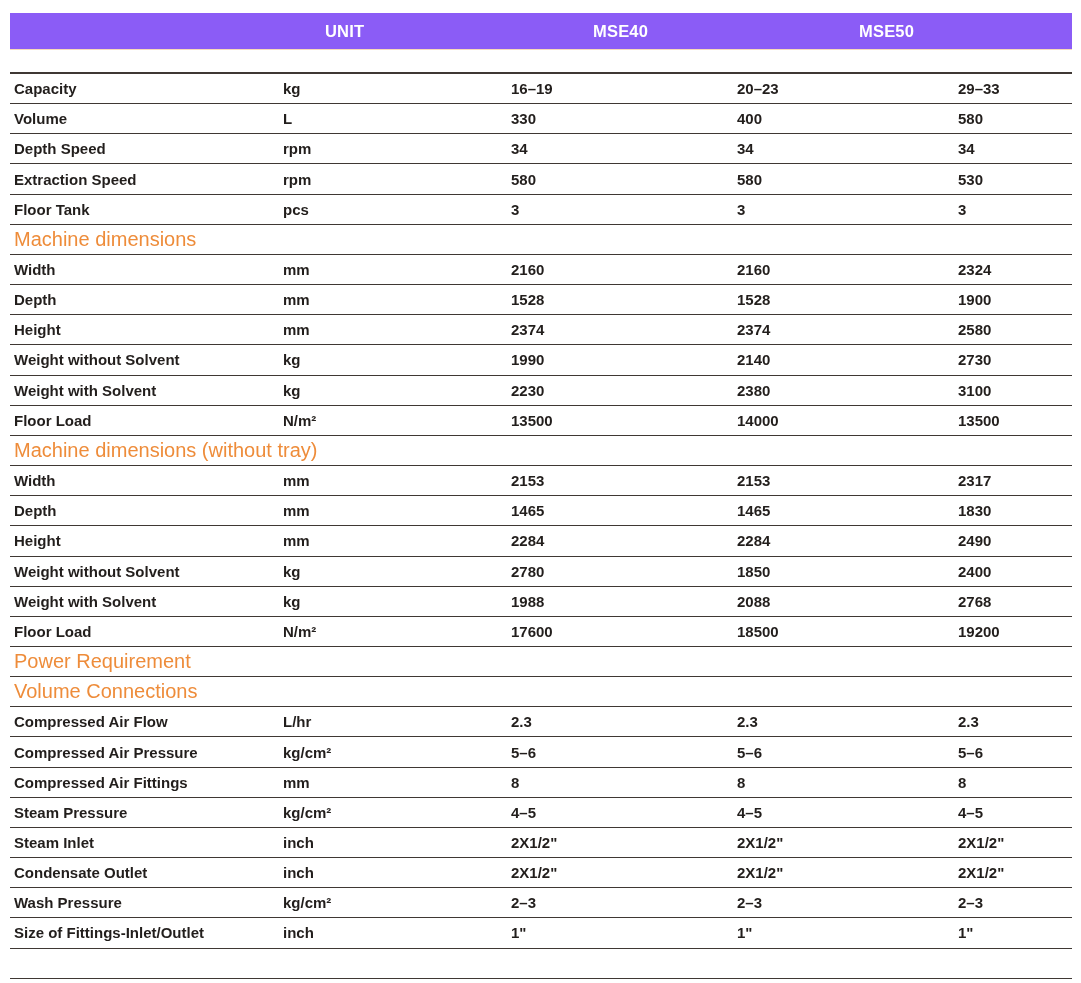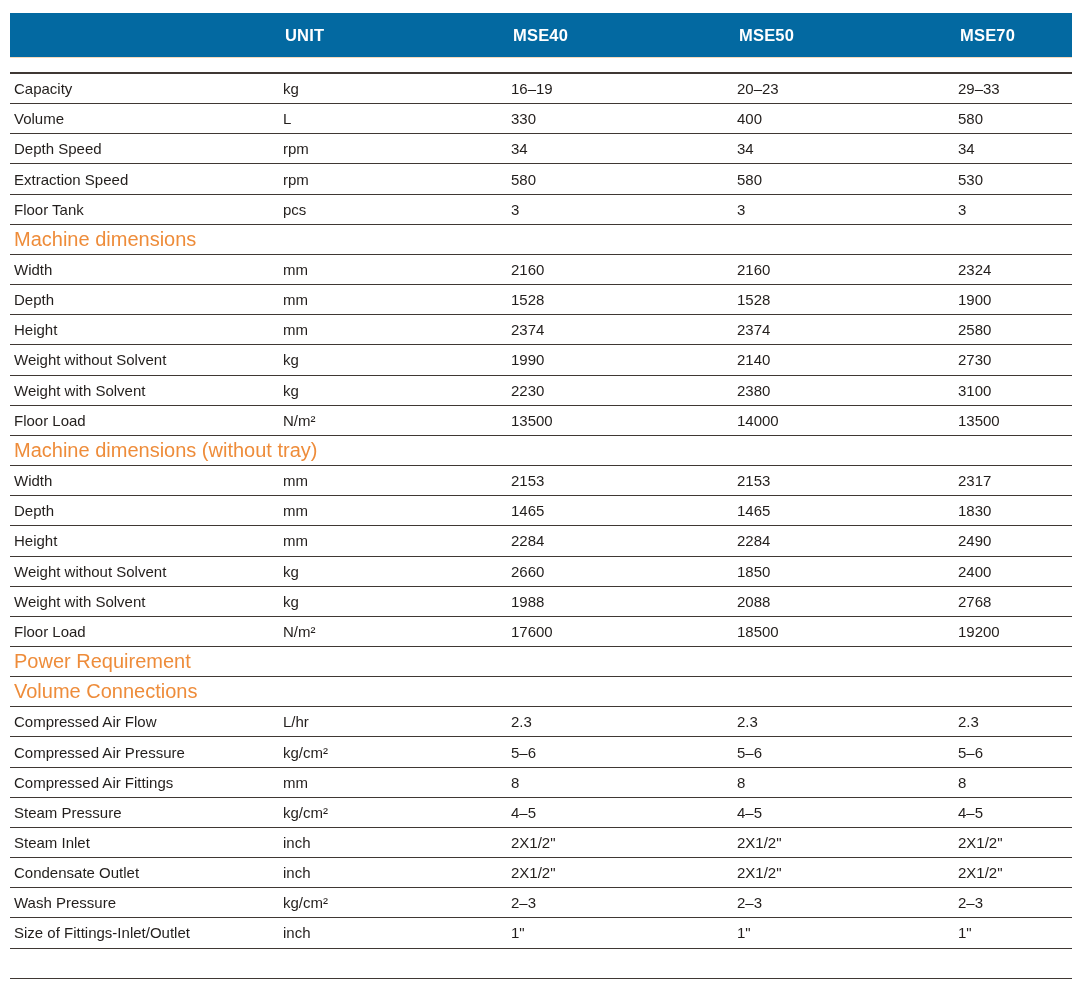--- a/index.html
+++ b/index.html
@@ -13,26 +13,27 @@
     position: relative;
     font-family: "Liberation Sans", sans-serif;
     color: #221e1c;
     overflow: hidden;
   }
   .header-bar {
     position: absolute;
     left: 10px;
     top: 13px;
     width: 1062px;
-    height: 44px;
-    background: #0369a1;
+    height: 36px;
+    background: #8b5cf6;
     display: grid;
     grid-template-columns: 273px 228px 226px 221px 1fr;
     align-items: center;
     box-shadow: 0 1px 0 rgba(232,146,59,0.35);
+    gap: 40px;
   }
   .header-cell {
     color: #ffffff;
     font-weight: bold;
     font-size: 16.5px;
     letter-spacing: 0.2px;
     padding-left: 2px;
     white-space: nowrap;
   }
   .spec-table {
@@ -45,20 +46,21 @@
   .row {
     box-sizing: border-box;
     height: 30.17px;
     border-bottom: 1.5px solid #3f3834;
     font-size: 15px;
   }
   .data-row {
     display: grid;
     grid-template-columns: 273px 228px 226px 221px 1fr;
     align-items: center;
+    font-weight: bold;
   }
   .cell {
     white-space: nowrap;
     overflow: visible;
   }
   .c0 { padding-left: 4px; }
   .section-row {
     display: flex;
     align-items: center;
   }
@@ -180,21 +182,21 @@
     <div class="row data-row">
       <div class="cell c0">Height</div>
       <div class="cell c1">mm</div>
       <div class="cell c2">2284</div>
       <div class="cell c3">2284</div>
       <div class="cell c4">2490</div>
     </div>
     <div class="row data-row">
       <div class="cell c0">Weight without Solvent</div>
       <div class="cell c1">kg</div>
-      <div class="cell c2">2660</div>
+      <div class="cell c2">2780</div>
       <div class="cell c3">1850</div>
       <div class="cell c4">2400</div>
     </div>
     <div class="row data-row">
       <div class="cell c0">Weight with Solvent</div>
       <div class="cell c1">kg</div>
       <div class="cell c2">1988</div>
       <div class="cell c3">2088</div>
       <div class="cell c4">2768</div>
     </div>

